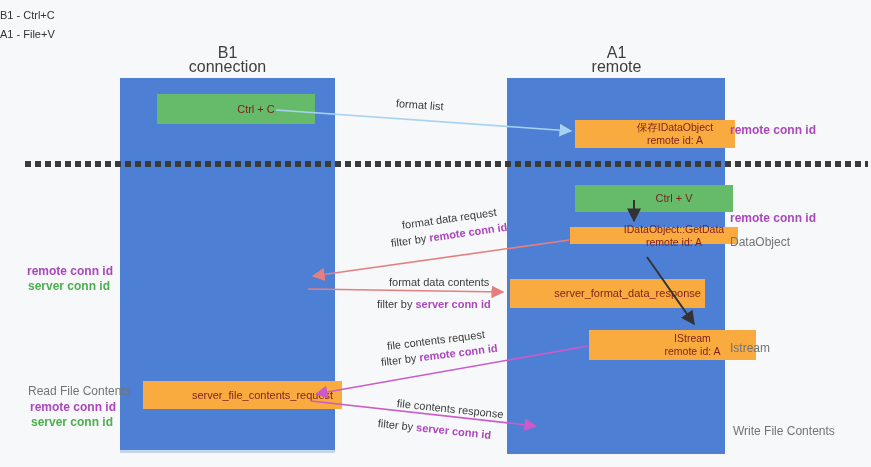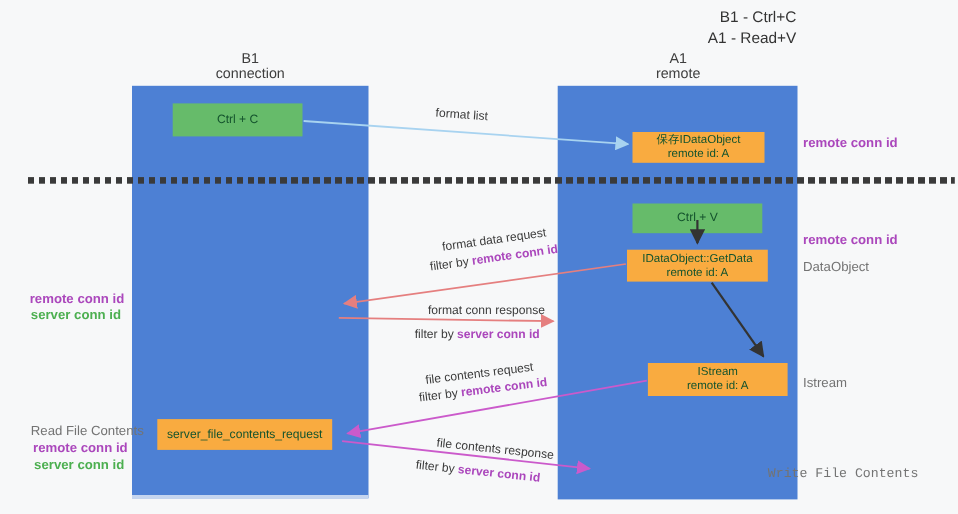--- a/index.html
+++ b/index.html
@@ -5,37 +5,37 @@
   html,body{margin:0;padding:0;}
   body{
     font-family:"Liberation Sans","DejaVu Sans",sans-serif;
     background:#f7f8f9;
   }
   .canvas{
     position:relative;width:871px;height:467px;overflow:hidden;
     background:#f7f8f9;
   }
   .title{
-    position:absolute;left:0;top:6px;width:724px;text-align:right;
-    font-size:14px;line-height:19px;color:#333;z-index:5;
+    position:absolute;left:0;top:6px;width:724px;text-align:left;
+    font-size:11px;line-height:19px;color:#333;z-index:5;
   }
   .lane{position:absolute;background:#4d80d4;z-index:1;}
   .lane-left{left:120px;top:78px;width:215px;height:372px;border-bottom:3px solid #c5d5ef;}
   .lane-right{left:507px;top:78px;width:218px;height:376px;}
   .lane-header{
     position:absolute;top:46px;width:135px;text-align:center;
-    font-size:13px;line-height:14px;color:#3e3e3e;z-index:5;
+    font-size:16px;line-height:14px;color:#3e3e3e;z-index:5;
   }
   .dashline{
     position:absolute;left:25px;top:161px;width:843px;height:6px;z-index:2;
     background:repeating-linear-gradient(90deg,#3a3a3a 0 6px,transparent 6px 10px);
   }
   .node{
     position:absolute;z-index:3;display:flex;flex-direction:column;
-    align-items:center;justify-content:center;color:#14532d;
+    align-items:center;justify-content:center;color:#7f1d1d;padding-left:40px;
   }
   .node.green{background:#66bb6a;}
   .node.orange{background:#f9ab40;}
   .node .nl{font-size:11px;line-height:13px;white-space:nowrap;}
   .node .nl.small{font-size:10.5px;}
   .ann{position:absolute;z-index:5;font-size:12px;line-height:14px;color:#737373;white-space:nowrap;}
   .ann.purple{color:#ab47bc;font-weight:700;}
   .ann.green{color:#4caf50;font-weight:700;}
   .elabel{
     position:absolute;z-index:5;font-size:11px;color:#3b3b3b;white-space:nowrap;
@@ -48,21 +48,21 @@
   .rot-p6{transform:rotate(6deg);}
   svg.arrows{position:absolute;left:0;top:0;z-index:4;pointer-events:none;}
 </style>
 </head>
 <body>
 
 <div class="canvas">
 
   <div class="title">
     <div>B1 - Ctrl+C</div>
-    <div>A1 - Read+V</div>
+    <div>A1 - File+V</div>
   </div>
 
   <div class="lane lane-left"></div>
   <div class="lane lane-right"></div>
 
   <div class="lane-header" style="left:160px;">
     <div>B1</div>
     <div>connection</div>
   </div>
   <div class="lane-header" style="left:549px;">
@@ -78,26 +78,29 @@
 
   <div class="node orange" style="left:575px;top:120px;width:120px;height:28px;">
     <div class="nl small">保存IDataObject</div>
     <div class="nl small">remote id: A</div>
   </div>
 
   <div class="node green" style="left:575px;top:173px;width:118px;height:27px;margin-top:12px;">
     <div class="nl">Ctrl + V</div>
   </div>
 
-  <div class="node orange" style="left:570px;top:227px;width:128px;height:29px;">
+  <div class="node orange" style="left:570px;top:227px;width:128px;height:17px;">
     <div class="nl small">IDataObject::GetData</div>
     <div class="nl small">remote id: A</div>
   </div>
 
 
+  <div class="node orange" style="left:510px;top:279px;width:155px;height:29px;">
+    <div class="nl">server_format_data_response</div>
+  </div>
 
   <div class="node orange" style="left:589px;top:330px;width:127px;height:30px;">
     <div class="nl small">IStream</div>
     <div class="nl small">remote id: A</div>
   </div>
 
   <div class="node orange" style="left:143px;top:381px;width:159px;height:28px;">
     <div class="nl">server_file_contents_request</div>
   </div>
 
@@ -126,40 +129,40 @@
     <line x1="311" y1="401" x2="536" y2="426" stroke="#cb5acb" stroke-width="1.6" marker-end="url(#m-magenta)"></line>
   </svg>
 
   <div class="elabel rot-p4" style="left:396px;top:97px;">format list</div>
 
   <div class="elabel rot-n8" style="left:402px;top:219px;">format data request</div>
   <div class="elabel rot-n8" style="left:391px;top:237px;">
     <span>filter by</span><span class="purple">remote conn id</span>
   </div>
 
-  <div class="elabel" style="left:389px;top:276px;">format conn response</div>
+  <div class="elabel" style="left:389px;top:276px;">format data contents</div>
   <div class="elabel" style="left:377px;top:298px;">
     <span>filter by</span><span class="purple">server conn id</span>
   </div>
 
   <div class="elabel rot-n7" style="left:387px;top:340px;">file contents request</div>
   <div class="elabel rot-n7" style="left:381px;top:356px;">
     <span>filter by</span><span class="purple">remote conn id</span>
   </div>
 
   <div class="elabel rot-p6" style="left:397px;top:397px;">file contents response</div>
   <div class="elabel rot-p6" style="left:378px;top:417px;">
     <span>filter by</span><span class="purple">server conn id</span>
   </div>
 
   <div class="ann purple" style="left:730px;top:123px;">remote conn id</div>
   <div class="ann purple" style="left:730px;top:211px;">remote conn id</div>
   <div class="ann" style="left:730px;top:235px;">DataObject</div>
   <div class="ann" style="left:730px;top:341px;">Istream</div>
-  <div class="ann" style="left:698px;top:424px;font-family:Liberation Mono, monospace;">Write File Contents</div>
+  <div class="ann" style="left:733px;top:424px;">Write File Contents</div>
 
   <div class="ann purple" style="left:27px;top:264px;">remote conn id</div>
   <div class="ann green" style="left:28px;top:279px;">server conn id</div>
 
   <div class="ann" style="left:28px;top:384px;">Read File Contents</div>
   <div class="ann purple" style="left:30px;top:400px;">remote conn id</div>
   <div class="ann green" style="left:31px;top:415px;">server conn id</div>
 
 </div>
 

